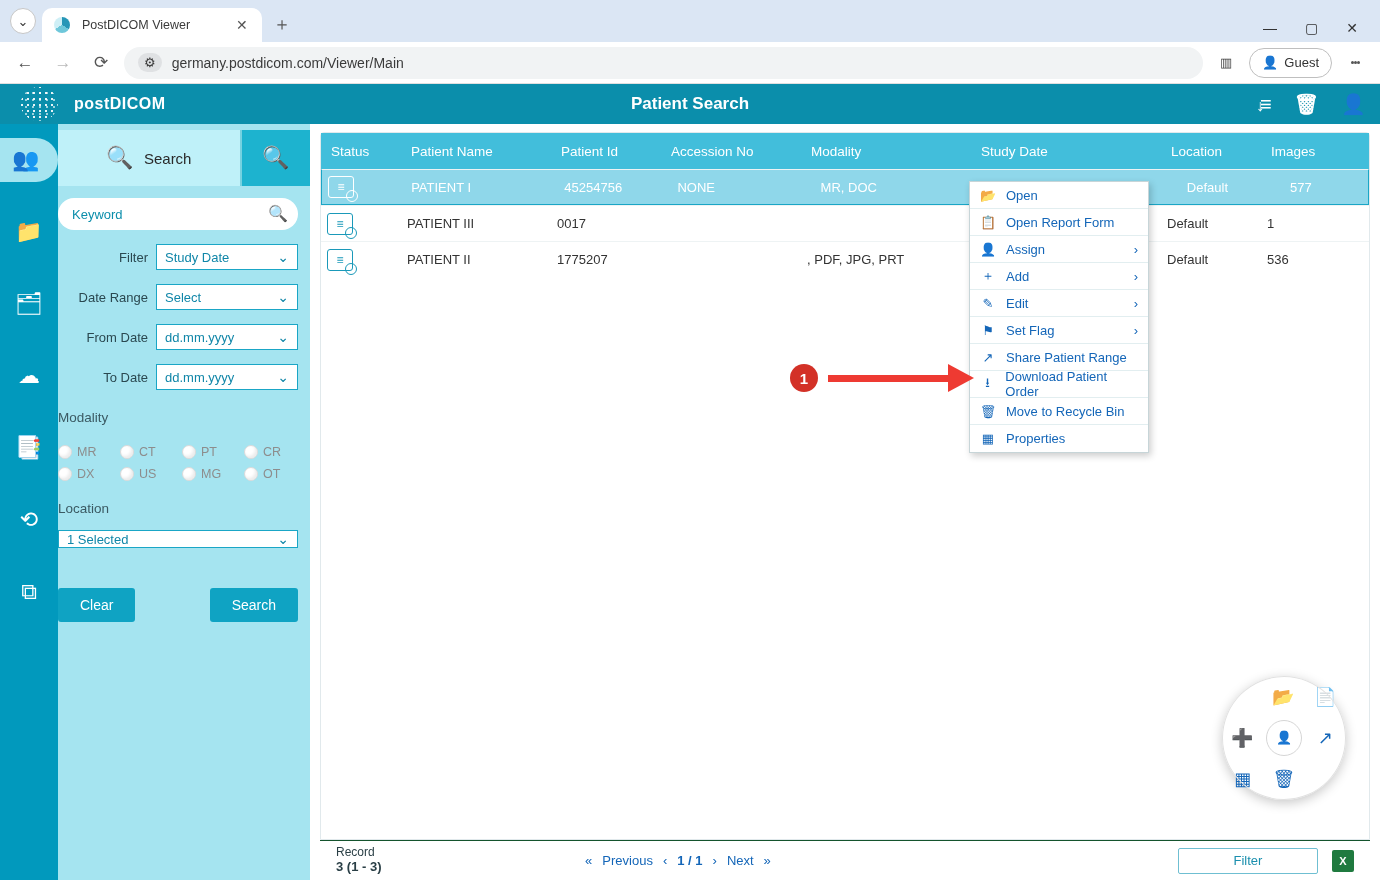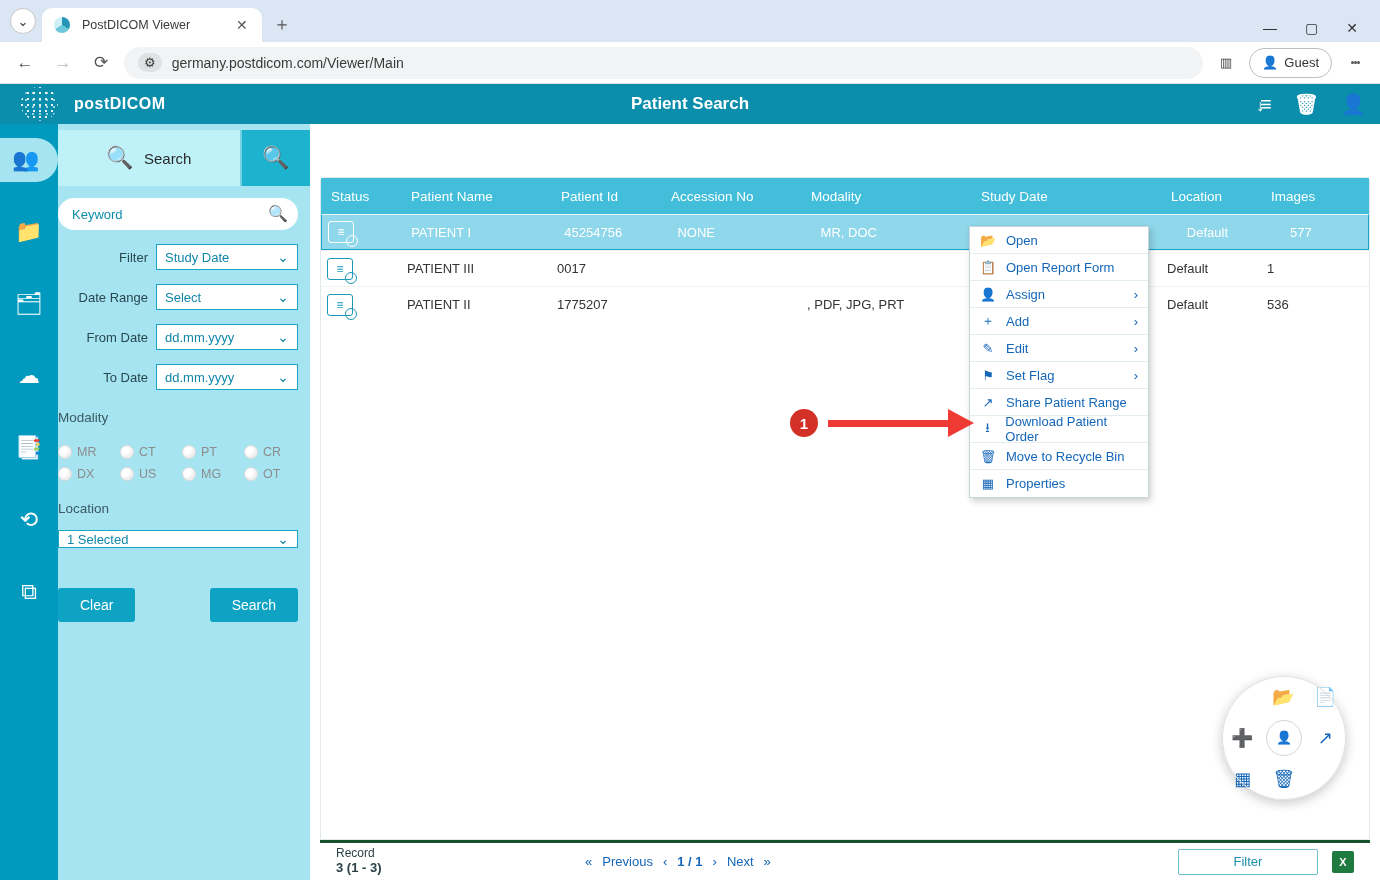--- a/index.html
+++ b/index.html
@@ -80,21 +80,21 @@
     .sect-hdr  { color:#3b5a63; font-size:13.5px; margin-top:6px; }
     .modgrid   { display:grid; grid-template-columns:repeat(4,1fr); gap:8px; margin-top:6px; }
     .modchip   { display:flex; align-items:center; gap:5px; color:#8d8d8d; font-size:12.5px; cursor:pointer;}
     .modchip .ball{ width:14px; height:14px; border-radius:50%; background:#fff; border:1px solid #dadada;
                     box-shadow:inset -2px -2px 3px rgba(0,0,0,.08); }
     .btnrow    { display:flex; gap:24px; justify-content:space-between; margin-top:26px; }
     .btn       { height:34px; padding:0 22px; border:none; border-radius:3px; background:#0fa3c3;
                  color:#fff; font-size:14px; cursor:pointer; }
 
     
-    .main      { flex:1; display:flex; flex-direction:column; min-height:0; background:#fff; position:relative;margin-top:45px; }
+    .main      { flex:1; display:flex; flex-direction:column; min-height:0; background:#fff; position:relative; }
     .tbl       { margin:8px 10px 0 10px; border:1px solid #e1e9ec; border-radius:4px 4px 0 0;
                  position:relative; flex:1; overflow:visible; }
     .thead     { display:grid; grid-template-columns:80px 150px 110px 140px 170px 190px 100px 70px;
                  background:#42bedb; color:#fff; font-size:13.5px; height:36px; align-items:center;
                  padding-left:6px; }
     .thead div { padding:0 4px; }
     .trow      { display:grid; grid-template-columns:80px 150px 110px 140px 170px 190px 100px 70px;
                  height:36px; align-items:center; font-size:13px; padding-left:6px;
                  border-top:1px solid #eef3f4; cursor:pointer; }
     .trow.sel  { background:#8fd7ea; color:#fff; }
@@ -125,21 +125,21 @@
     .fab       { position:absolute; right:34px; bottom:80px; width:124px; height:124px;
                  border-radius:50%; background:#fff; box-shadow:0 3px 12px rgba(0,0,0,.22);
                  display:grid; grid-template-columns:1fr 1fr 1fr; grid-template-rows:1fr 1fr 1fr;
                  align-items:center; justify-items:center; color:#1466b8; }
     .fab::before{ content:""; position:absolute; inset:0; border-radius:50%; box-shadow:inset 0 0 0 1px #e1e1e1; }
     .fab span  { font-size:18px; cursor:pointer; }
     .fab .center{ grid-column:2; grid-row:2; width:36px; height:36px; border-radius:50%;
                   border:1px solid #d6d6d6; display:flex; align-items:center; justify-content:center; }
 
     
-    .footer    { height:40px; border-top:3px solid #14532d; display:flex; align-items:center;
+    .footer    { height:40px; border-top:1px solid #14532d; display:flex; align-items:center;
                  padding:0 16px; font-size:13px; color:#1466b8; margin:0 10px; }
     .rec       { line-height:1.15; }
     .rec .lab  { display:block; font-size:12px; color:#2a3f46; }
     .rec .val  { font-weight:700; font-size:13px; color:#2a3f46; }
     .pager     { margin:0 auto; display:flex; align-items:center; gap:10px; }
     .pager .pg { font-weight:700; }
     .filterbtn { margin-left:auto; width:140px; height:26px; border:1px solid #6fbfd2; color:#1b8fae;
                  background:#fff; display:flex; align-items:center; justify-content:center; cursor:pointer;
                  border-radius:2px; }
     .xls       { width:22px; height:22px; margin-left:14px; background:#1f7a3f; color:#fff; font-size:11px;

